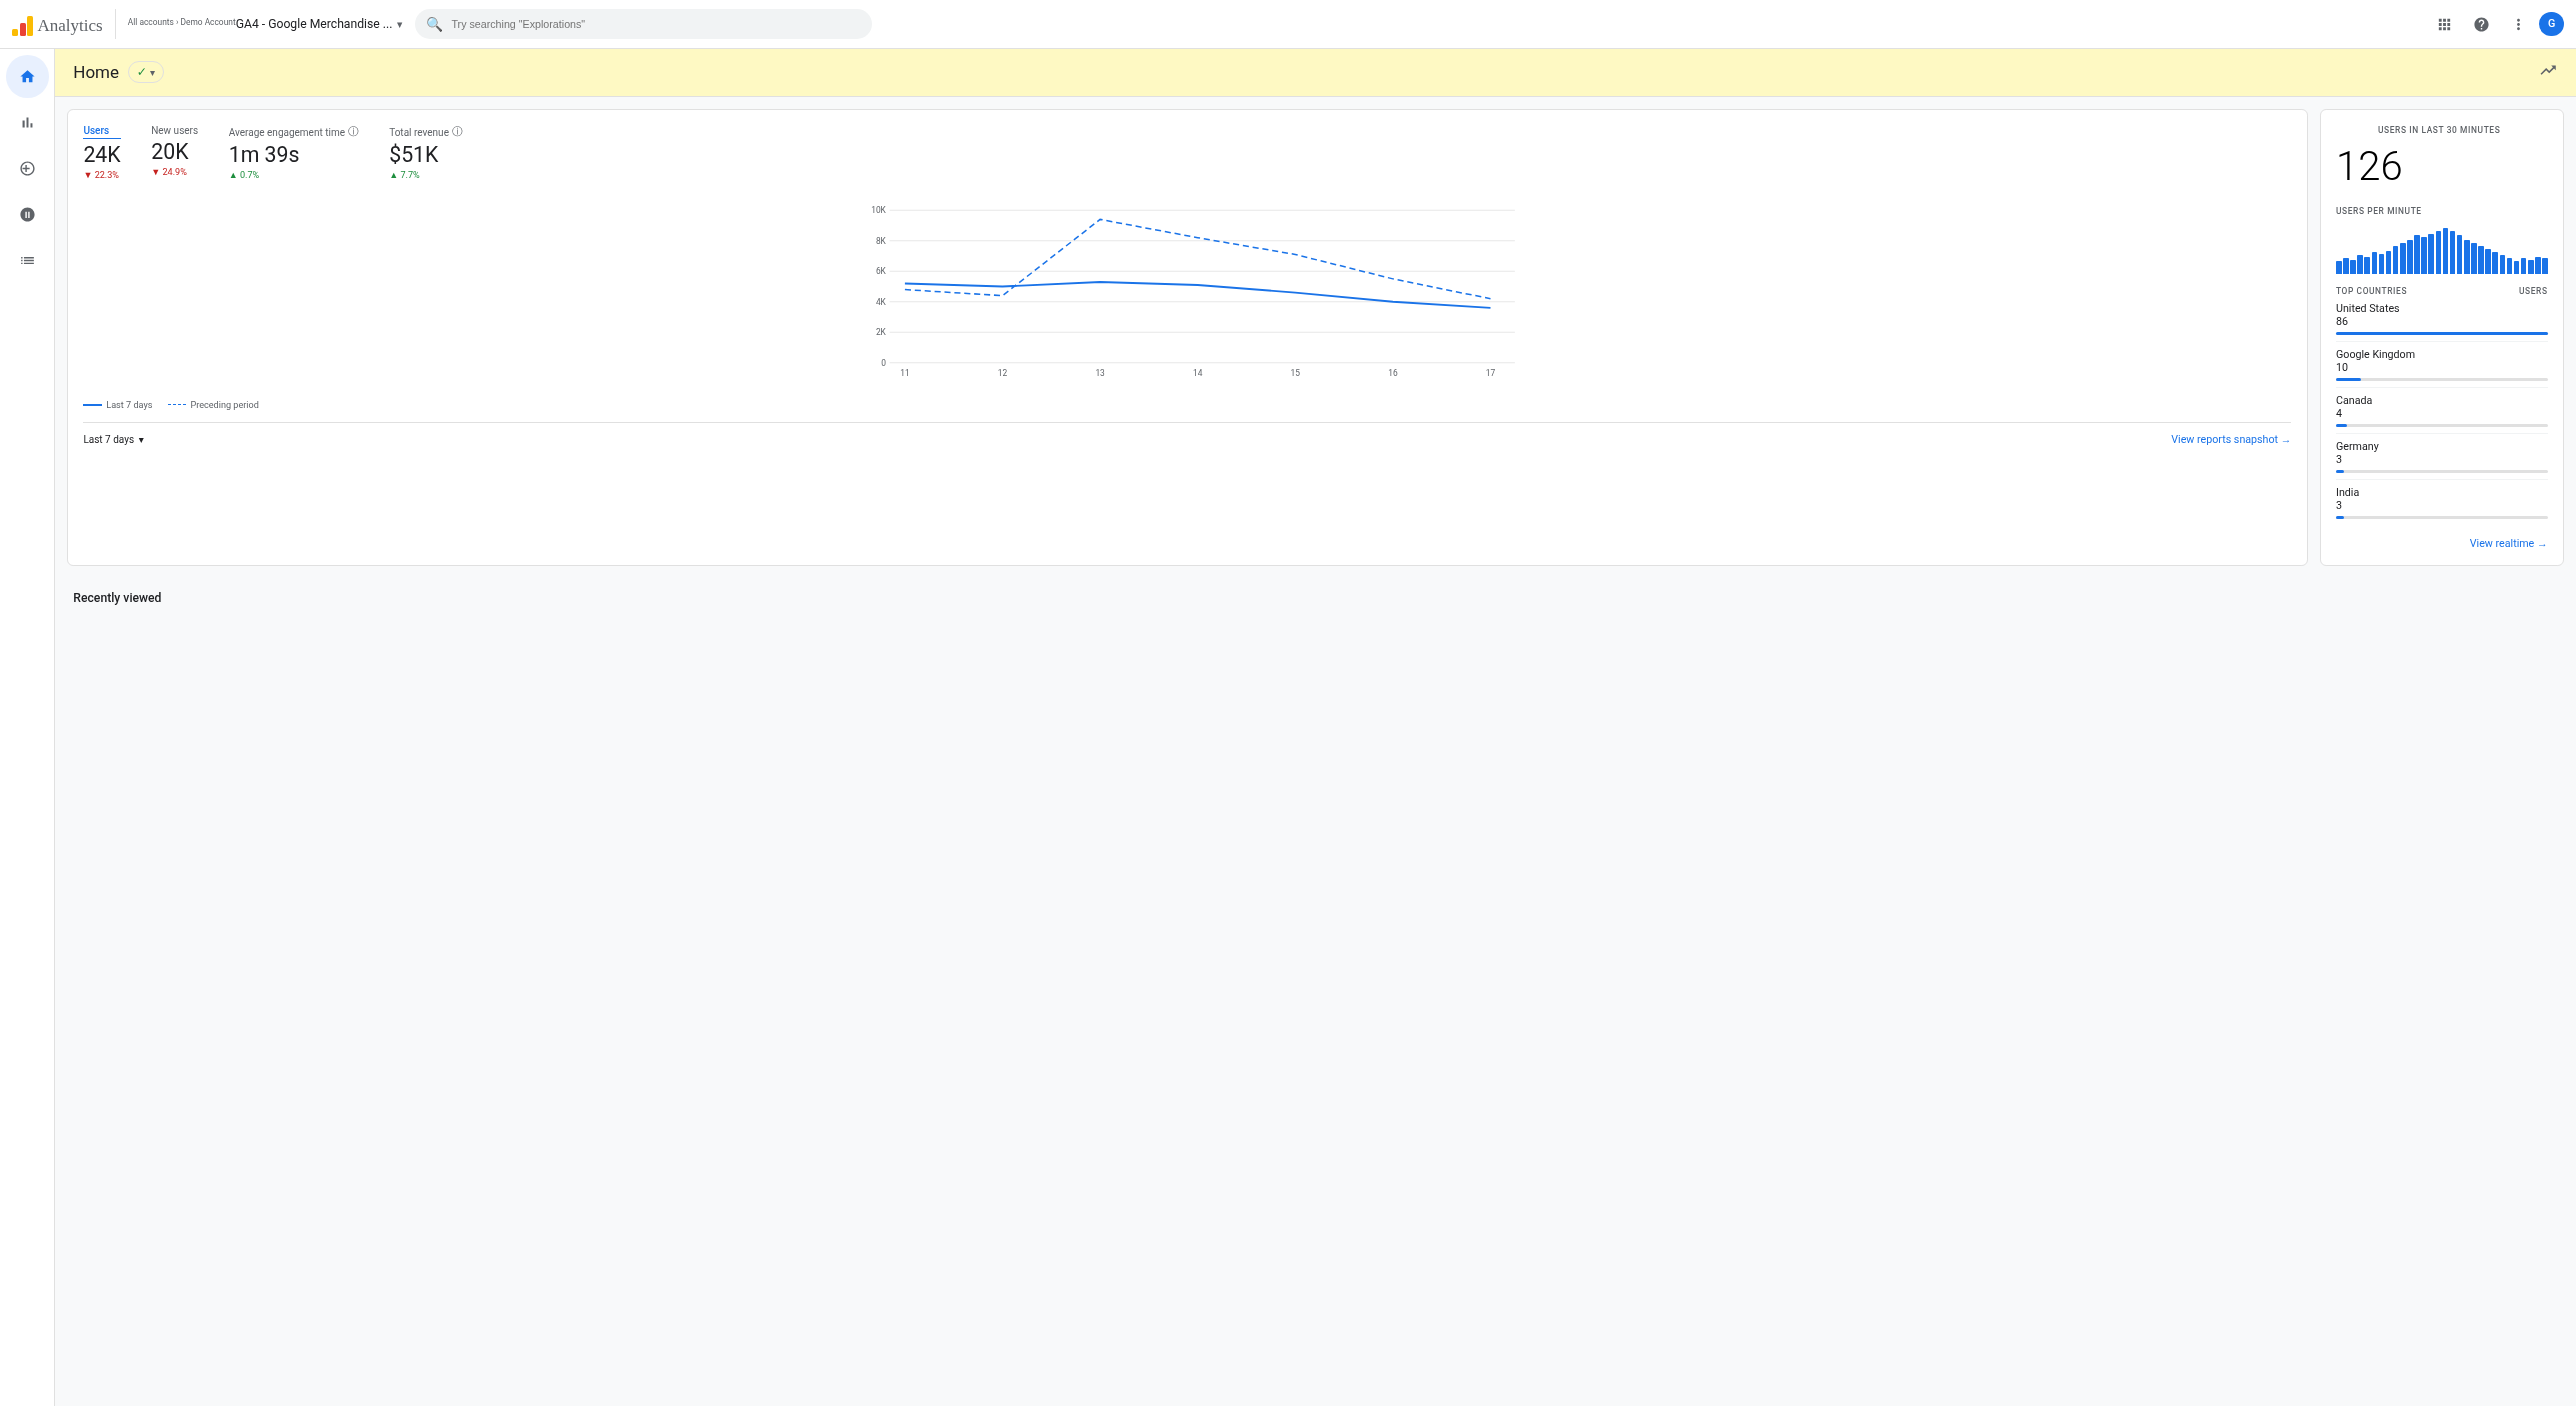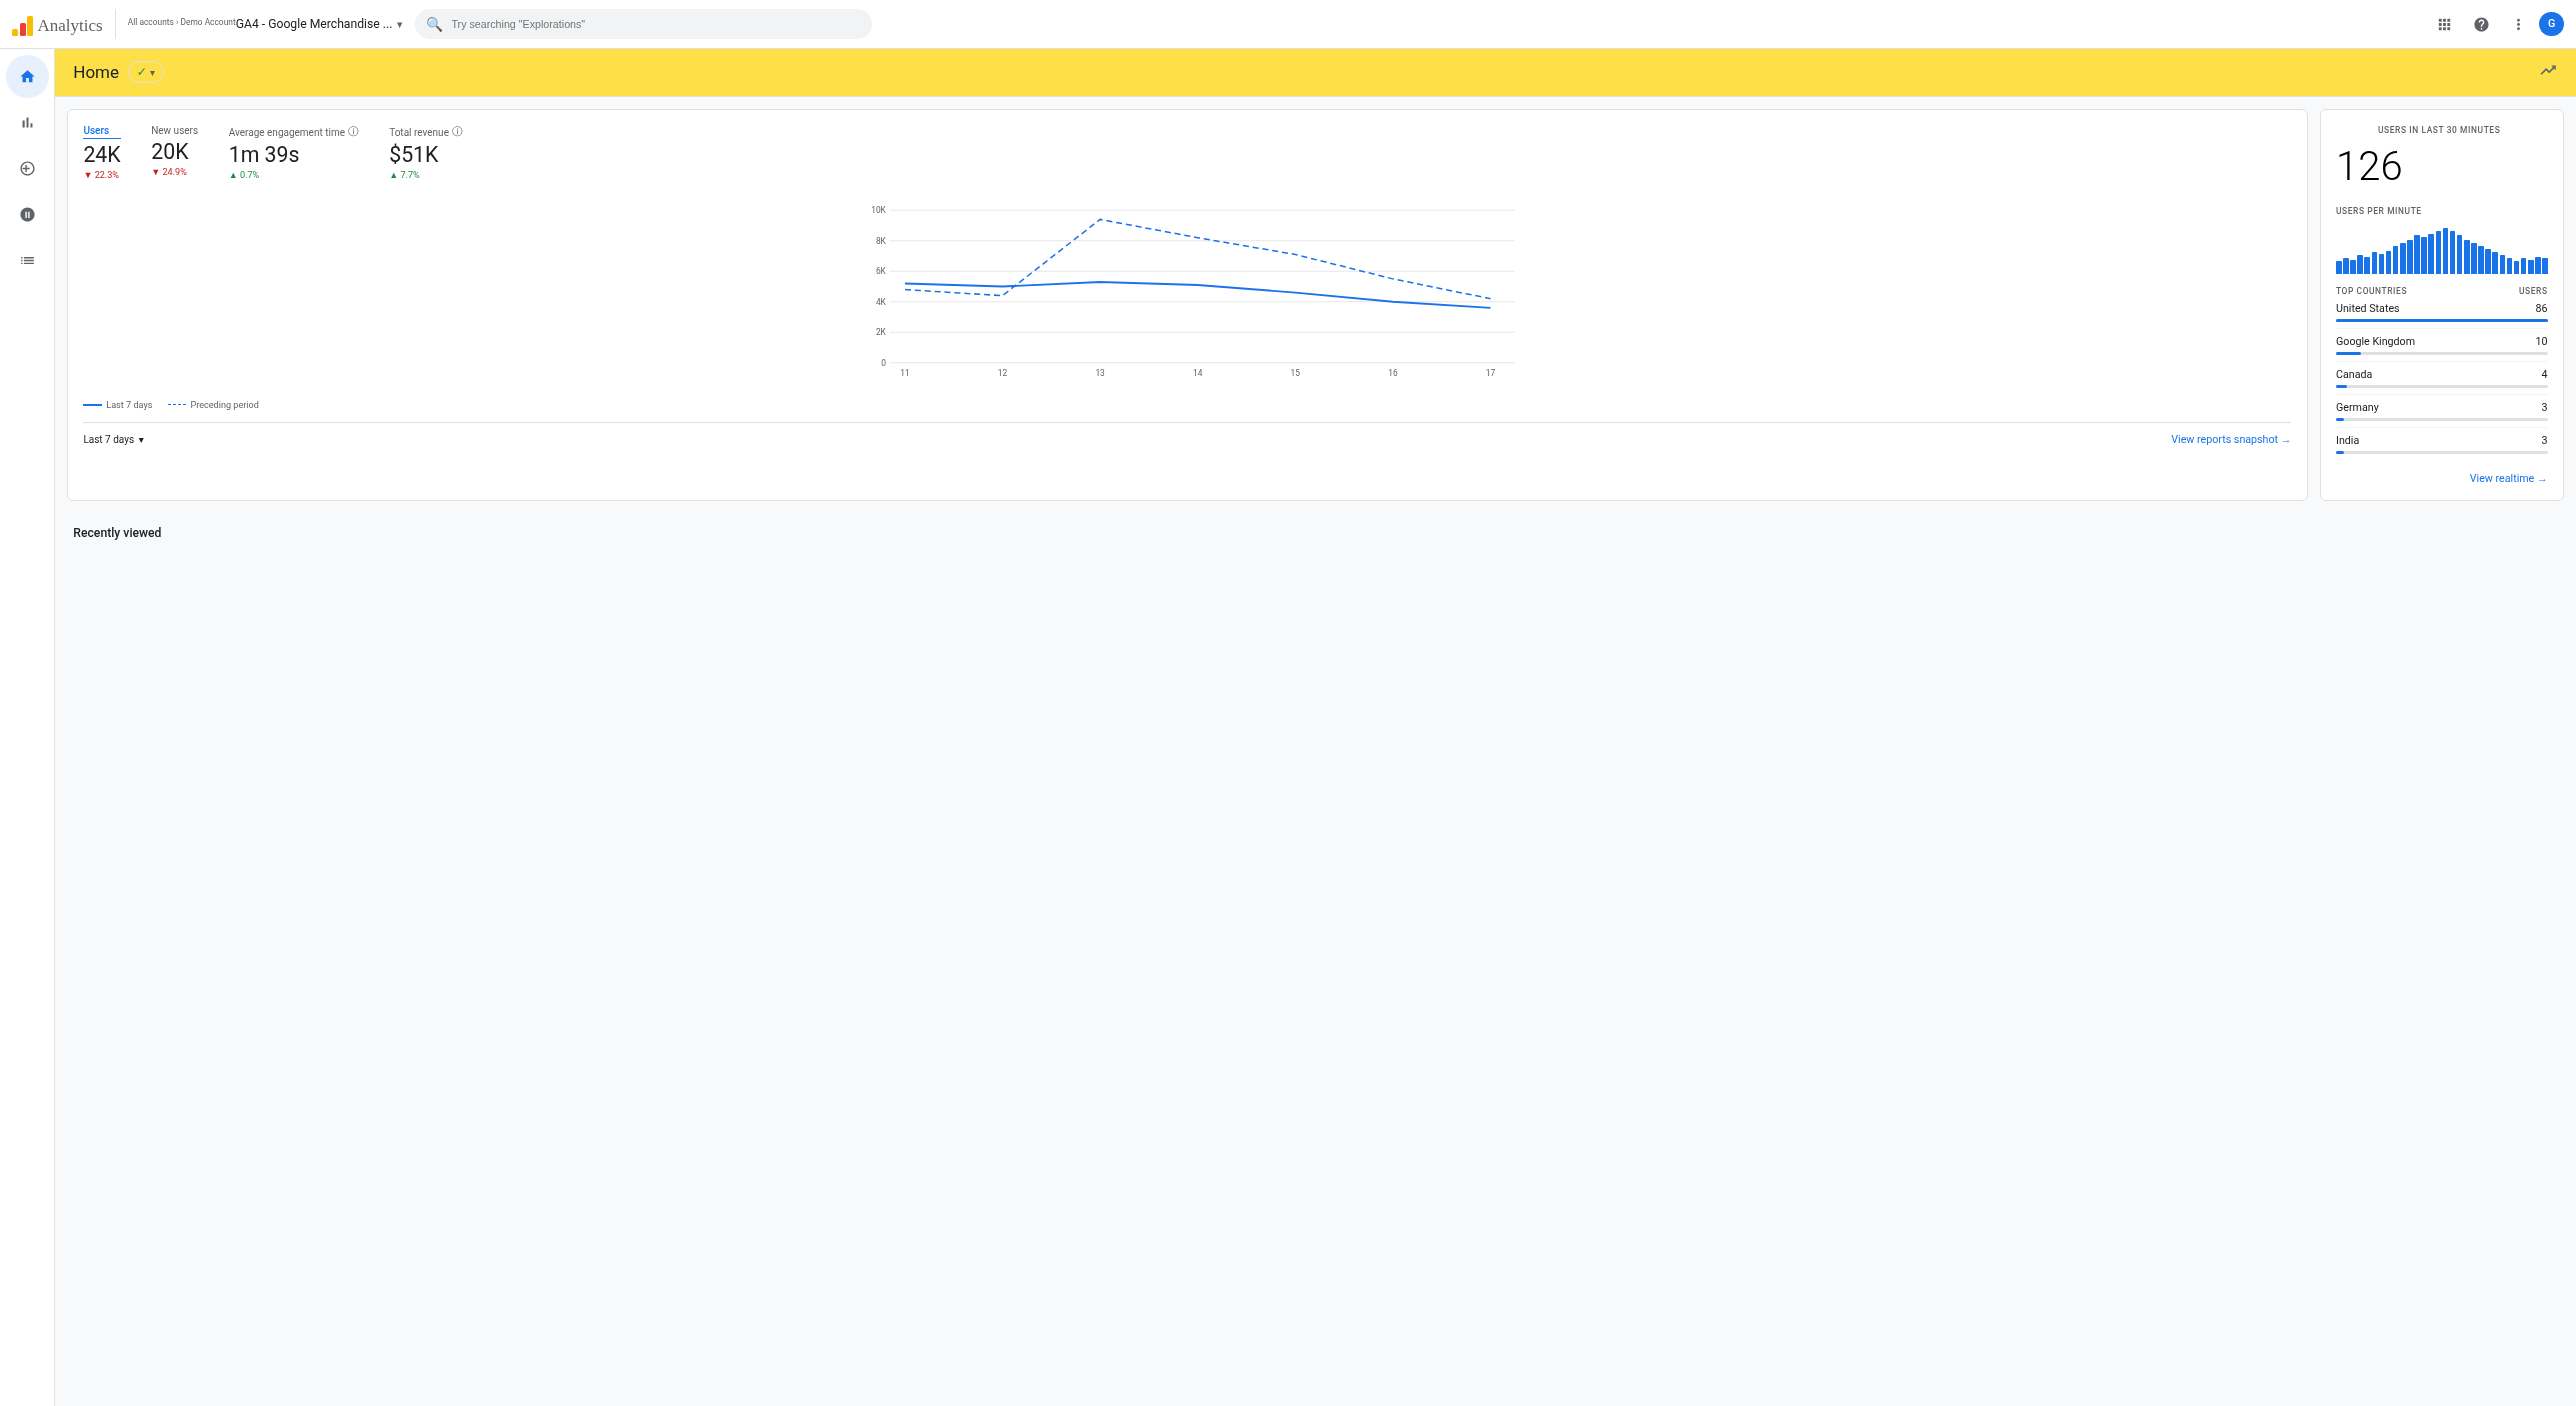--- a/index.html
+++ b/index.html
@@ -48,21 +48,21 @@
       align-items: center; justify-content: center; cursor: pointer; gap: 1.5px; color: #5f6368;
     }
     .sidebar-item.active { background: #e8f0fe; color: #1a73e8; }
     .sidebar-item svg { width: 17px; height: 17px; }
 
     
     .content { flex: 1; overflow-y: auto; padding: 0; background: #f8f9fa; }
 
     
     .page-header {
-      background: #fde047; padding: 12.2px 18.3px; display: flex; align-items: center; justify-content: space-between;
+      background: #fef9c3; padding: 12.2px 18.3px; display: flex; align-items: center; justify-content: space-between;
       border-bottom: 0.8px solid #e0e0e0;
     }
     .page-title-area { display: flex; align-items: center; gap: 9.1px; }
     .page-title { font-size: 17px; font-weight: 400; color: #202124; }
     .status-badge {
       display: flex; align-items: center; gap: 3px; border: 0.8px solid #e0e0e0; border-radius: 12.2px;
       padding: 3px 7.6px; cursor: pointer; font-size: 10px; color: #5f6368;
     }
     .status-badge .check { color: #1e8e3e; font-size: 12.2px; }
     .trend-icon { color: #5f6368; font-size: 17px; cursor: pointer; }
@@ -105,21 +105,21 @@
     .rt-subtitle { font-size: 8.4px; font-weight: 500; color: #5f6368; letter-spacing: 0.6px; text-transform: uppercase; margin-top: 6.1px; }
 
     
     .bar-chart { display: flex; align-items: flex-end; gap: 1.5px; height: 46px; }
     .bar { background: #1a73e8; border-radius: 0.8px 0.8px 0 0; flex: 1; min-width: 4.6px; }
 
     
     .countries-header { display: flex; justify-content: space-between; font-size: 8.4px; font-weight: 500; color: #5f6368; letter-spacing: 0.6px; text-transform: uppercase; }
     .country-row { display: flex; flex-direction: column; gap: 1.5px; padding: 6.1px 0; border-bottom: 0.8px solid #f1f3f4; }
     .country-row:last-child { border-bottom: none; justify-content: space-between; }
-    .country-data { display: flex; justify-content: space-between; font-size: 10.7px; color: #202124; }
+    .country-data { display: flex; justify-content: space-between; font-size: 10.7px; color: #202124; flex-direction: column; }
     .country-bar-container { height: 2.3px; background: #e0e0e0; border-radius: 1.5px; margin-top: 3px; }
     .country-bar { height: 2.3px; background: #1a73e8; border-radius: 1.5px; }
 
     .rt-footer { display: flex; justify-content: flex-end; }
 
     
     .recently-viewed { padding: 12.2px 18.3px; background: #f8f9fa; }
     .section-title { font-size: 12.2px; font-weight: 500; color: #202124; margin-bottom: 25px; }
   </style>
 </head>

